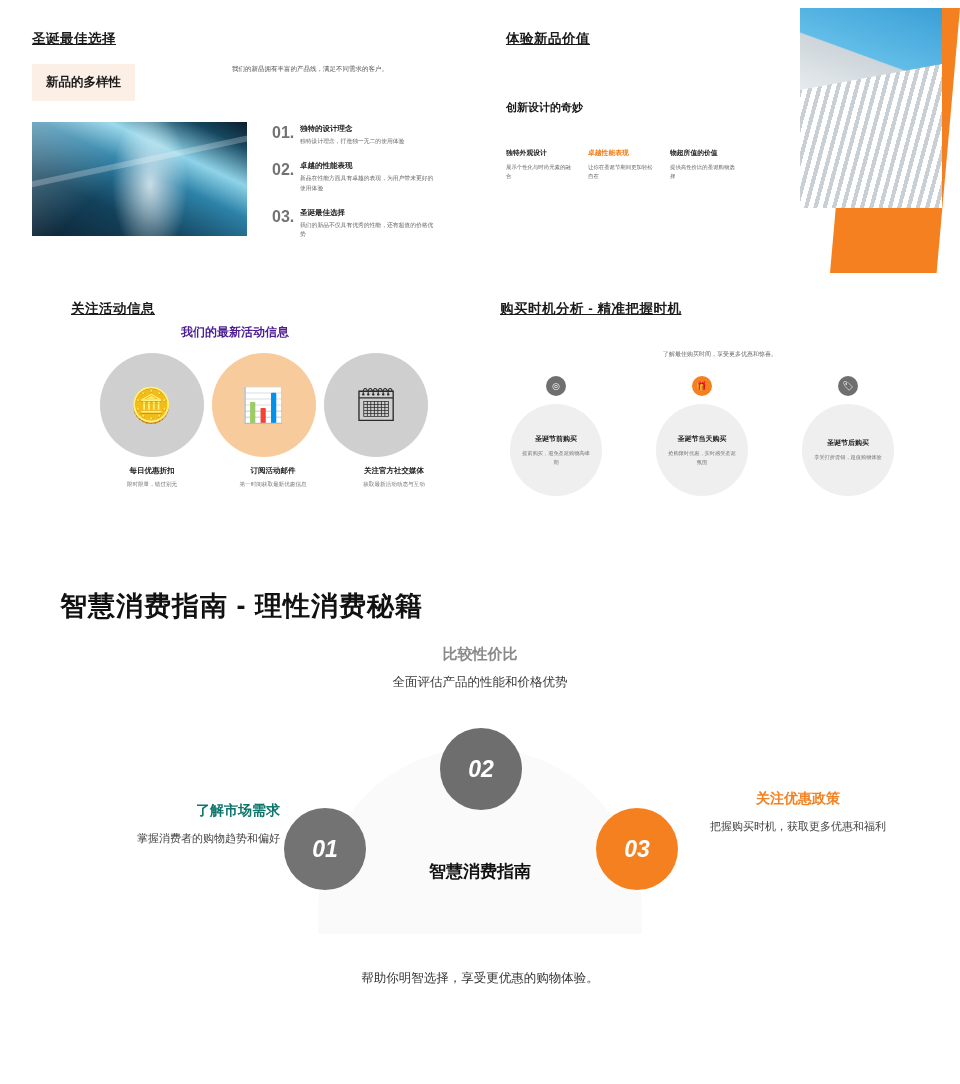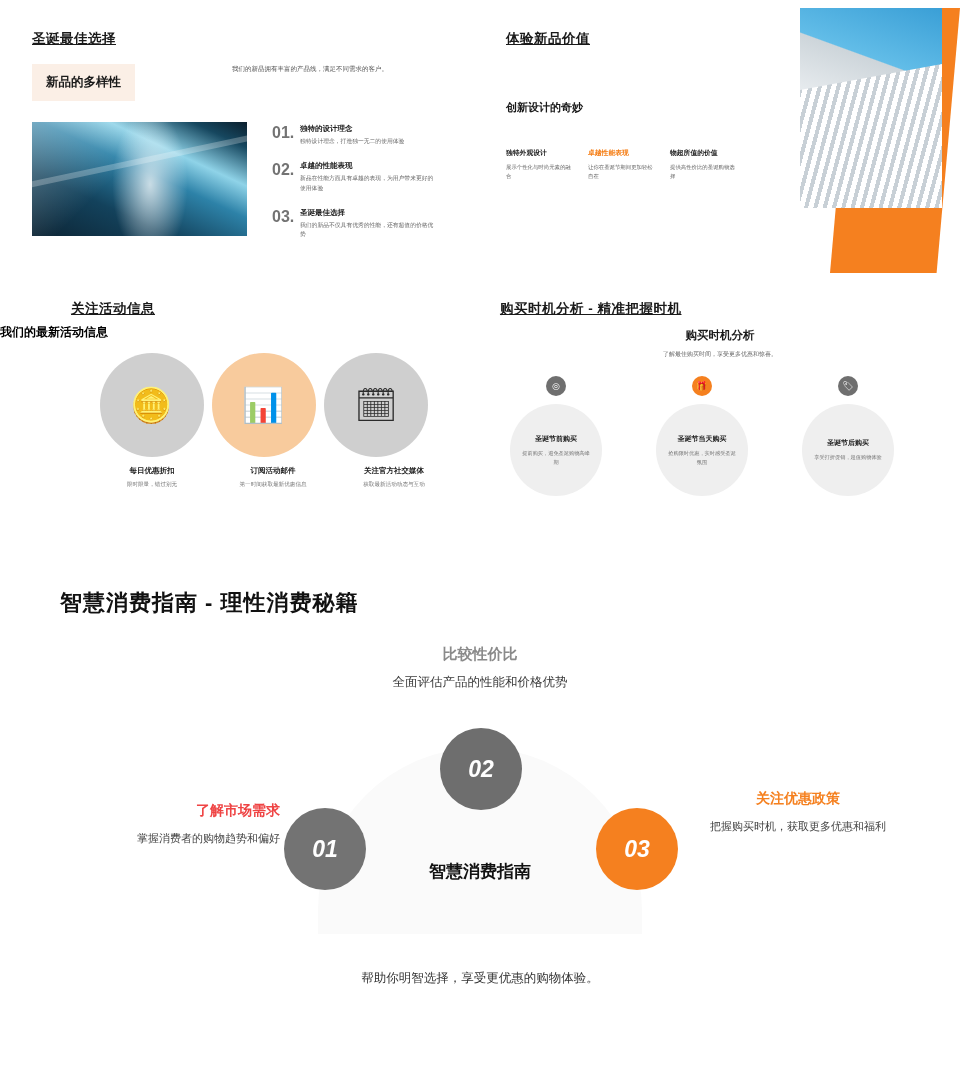--- a/index.html
+++ b/index.html
@@ -89,21 +89,21 @@
   #s2 .col { width: 68px; }
   #s2 .ch { font-size: 6.8px; font-weight: bold; color: #222; margin-bottom: 5px; }
   #s2 .ch.hl { color: #F57C12; }
   #s2 .cp { font-size: 5.4px; color: #666; line-height: 1.7; }
 
   
   #s3 { left: 0; top: 288px; width: 470px; height: 230px; }
   #s3 .title { position: absolute; left: 32px; top: 12px; margin-left: 39px; }
   #s3 .head {
     position: absolute; left: 0; right: 0; top: 36px;
-    font-size: 12px; font-weight: bold; color: #000000;
+    text-align: center; font-size: 12px; font-weight: bold; color: #4c1d95;
   }
   #s3 .circles {
     position: absolute; left: 100px; top: 65px;
     display: flex; gap: 8px;
   }
   #s3 .circ {
     width: 104px; height: 104px; border-radius: 50%;
     display: flex; align-items: center; justify-content: center;
   }
   #s3 .c0 { background: #CFCFCF; }
@@ -145,21 +145,21 @@
     align-items: center; justify-content: center; text-align: center;
     padding: 0 10px;
   }
   #s4 .bh { font-size: 7px; font-weight: bold; color: #222; margin-bottom: 5px; }
   #s4 .bp { font-size: 5.2px; color: #777; line-height: 1.7; }
 
   
   #s5 { left: 0; top: 540px; width: 960px; height: 544px; }
   #s5 .bigtitle {
     position: absolute; left: 60px; top: 48px;
-    font-size: 22px; font-weight: bold; color: #111; letter-spacing: 1px;
+    font-size: 27px; font-weight: bold; color: #111; letter-spacing: 1px;
   }
   #s5 .ctr-h {
     position: absolute; left: 0; right: 0; top: 105px;
     text-align: center; font-size: 15px; font-weight: bold; color: #8a8a8a;
   }
   #s5 .ctr-s {
     position: absolute; left: 0; right: 0; top: 134px;
     text-align: center; font-size: 12.5px; color: #3b3b3b;
   }
   #s5 .arch {
@@ -177,21 +177,21 @@
     display: flex; align-items: center; justify-content: center;
     color: #fff; font-size: 23px; font-style: italic; font-weight: bold;
   }
   #s5 .chip-1 { left: 284px; top: 268px; background: #737373; }
   #s5 .chip-2 { left: 440px; top: 188px; background: #6E6E6E; }
   #s5 .chip-3 { left: 596px; top: 268px; background: #F5801F; }
   #s5 .side { position: absolute; }
   #s5 .side.left { left: 60px; top: 262px; width: 220px; text-align: right; }
   #s5 .side.right { left: 688px; top: 250px; width: 220px; text-align: center; }
   #s5 .sh { font-size: 14px; font-weight: bold; margin-bottom: 10px; }
-  #s5 .left .sh { color: #ef4444; }
+  #s5 .left .sh { color: #0f766e; }
   #s5 .right .sh { color: #F5801F; }
   #s5 .sp { font-size: 11px; color: #444; line-height: 1.6; }
   #s5 .foot {
     position: absolute; left: 0; right: 0; top: 430px;
     text-align: center; font-size: 12.5px; color: #333;
   }
 </style>
 </head>
 <body>
 
@@ -273,21 +273,20 @@
       </div>
       <div class="cap">
         <div class="caph">关注官方社交媒体</div>
         <div class="capp">获取最新活动动态与互动</div>
       </div>
     </div>
   </section>
 
   <section class="slide" id="s4">
     <div class="title slide-title">购买时机分析 - 精准把握时机</div>
-    <div class="head">购买时机分析</div>
     <div class="sub">了解最佳购买时间，享受更多优惠和惊喜。</div>
     <div class="row">
       <div class="node">
         <div class="dot d0">◎</div>
         <div class="bub">
           <div class="bh">圣诞节前购买</div>
           <div class="bp">提前购买，避免圣诞购物高峰期</div>
         </div>
       </div>
       <div class="node">

